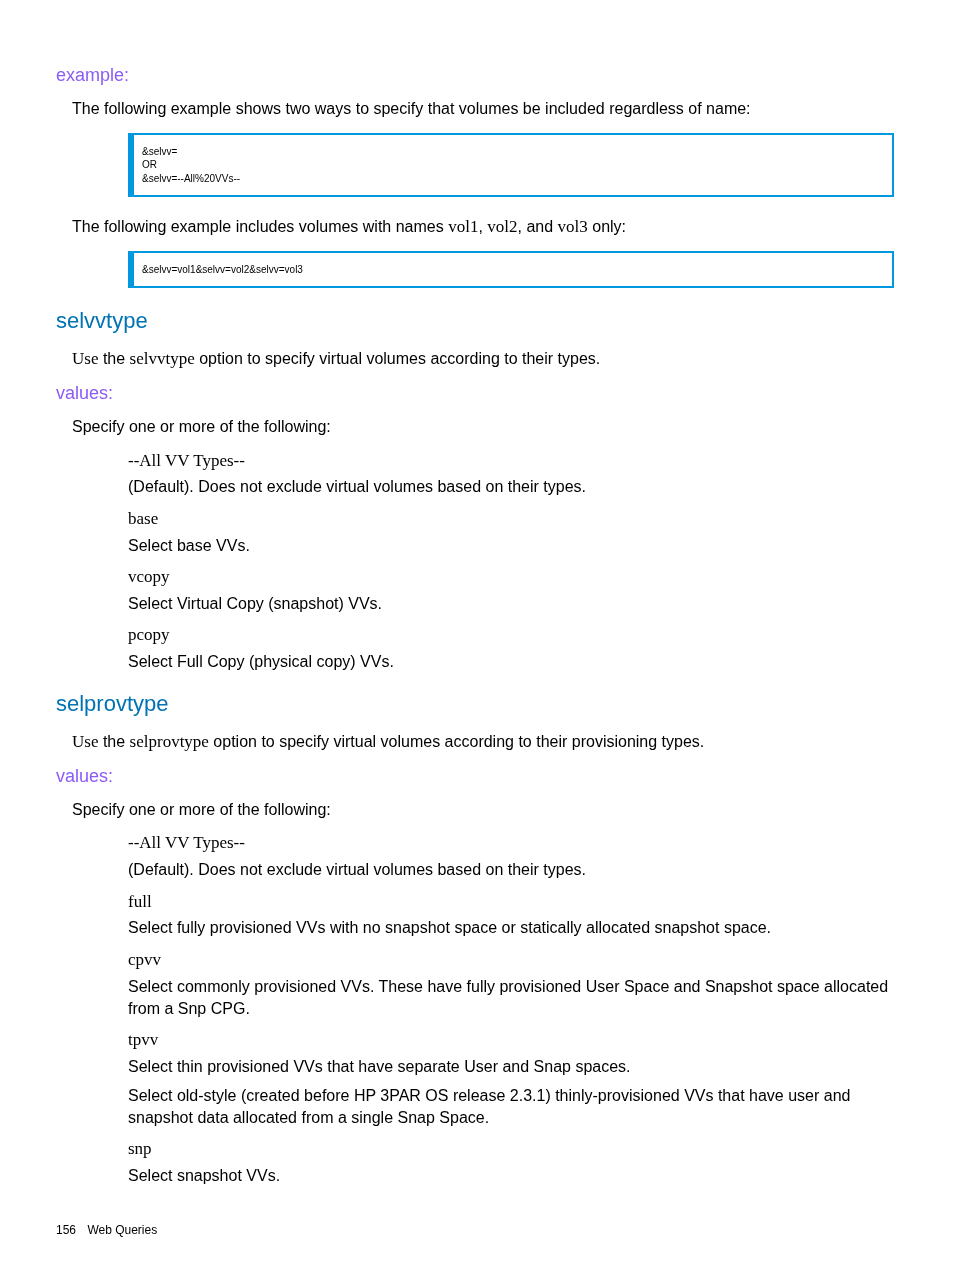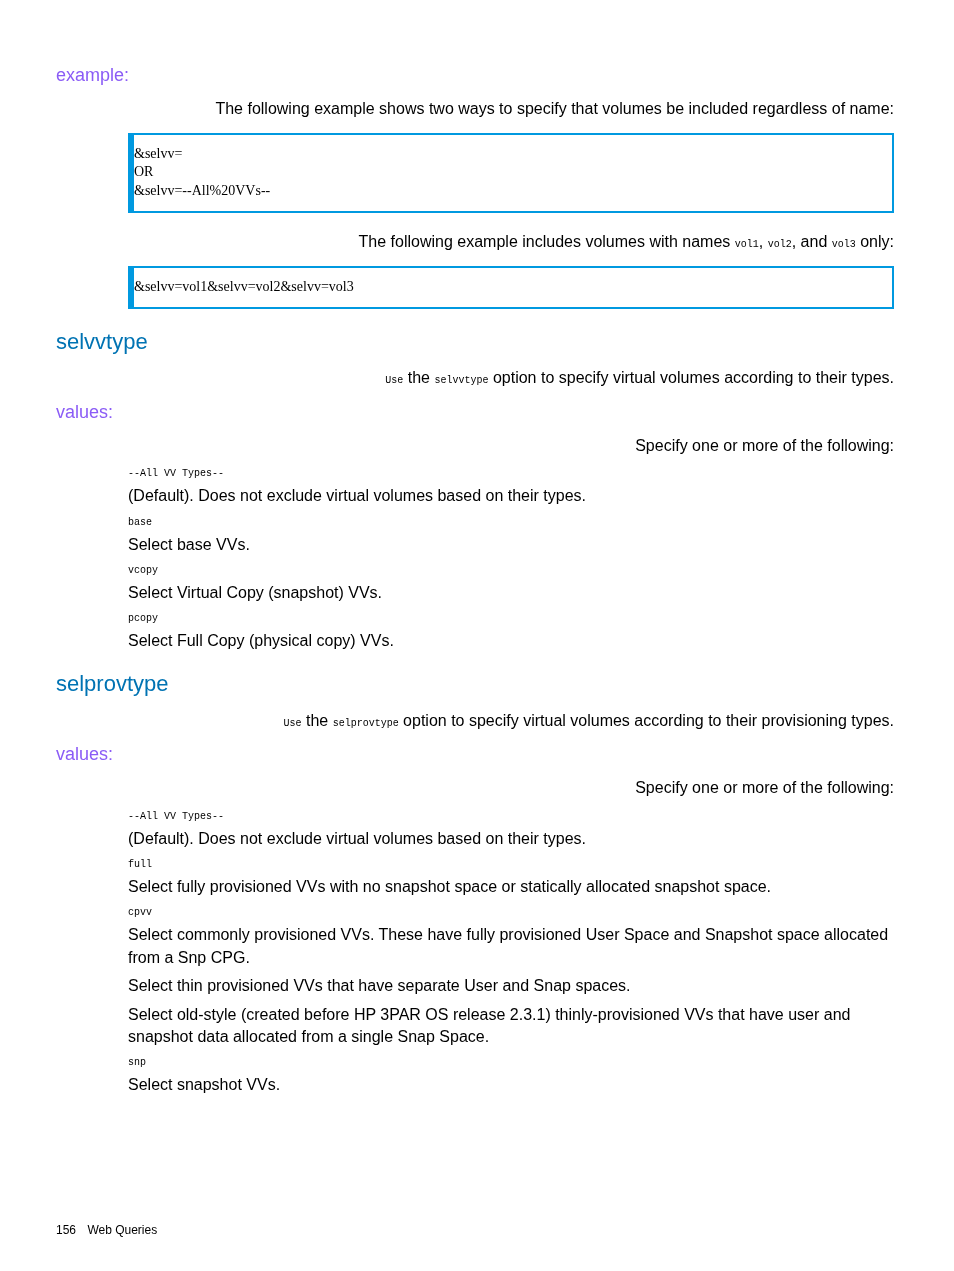--- a/index.html
+++ b/index.html
@@ -22,35 +22,34 @@
     color: #0073b3;
     font-size: 22px;
     font-weight: normal;
     margin: 16px 0 10px 0;
   }
   .indent {
     margin-left: 72px;
   }
   .para {
     margin: 0 0 10px 16px;
-    text-align: right;
   }
   .codebox {
     border: 2px solid #0099e0;
     border-left-width: 6px;
-    padding: 10px 0;
+    padding: 10px 8px;
     margin: 12px 0 18px 72px;
-    font-family: Liberation Serif, serif;
-    font-size: 14px;
+    font-family: Liberation Sans, sans-serif;
+    font-size: 10px;
     white-space: pre;
     line-height: 1.35;
   }
   .mono {
-    font-family: Liberation Mono, monospace;
-    font-size: 10px;
+    font-family: Liberation Serif, serif;
+    font-size: 17px;
   }
   .vlist {
     margin-left: 72px;
   }
   .vlist .mono {
     display: block;
     margin: 8px 0 4px 0;
   }
   .vlist .desc {
     display: block;
@@ -102,20 +101,21 @@
 </p>
 <div class="h-values">values:</div>
 <p class="para indent">Specify one or more of the following:</p>
 <div class="vlist">
   <span class="mono">--All VV Types--</span>
   <span class="desc">(Default). Does not exclude virtual volumes based on their types.</span>
   <span class="mono">full</span>
   <span class="desc">Select fully provisioned VVs with no snapshot space or statically allocated snapshot space.</span>
   <span class="mono">cpvv</span>
   <span class="desc">Select commonly provisioned VVs. These have fully provisioned User Space and Snapshot space allocated from a Snp CPG.</span>
+  <span class="mono">tpvv</span>
   <span class="desc">Select thin provisioned VVs that have separate User and Snap spaces.</span>
   <span class="desc">Select old-style (created before HP 3PAR OS release 2.3.1) thinly-provisioned VVs that have user and snapshot data allocated from a single Snap Space.</span>
   <span class="mono">snp</span>
   <span class="desc">Select snapshot VVs.</span>
 </div>
 
 <div class="footer">
   <span class="pg">156</span>
   <span>Web Queries</span>
 </div>

